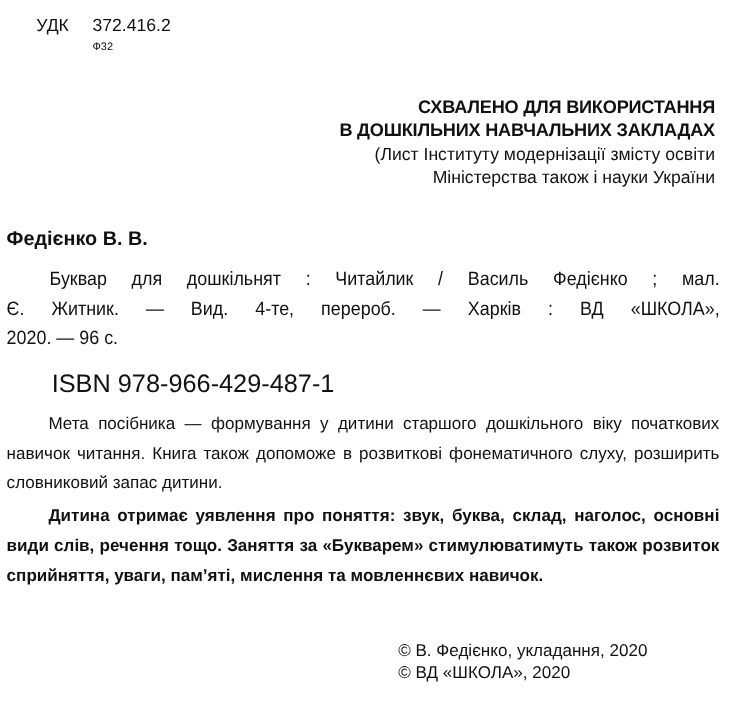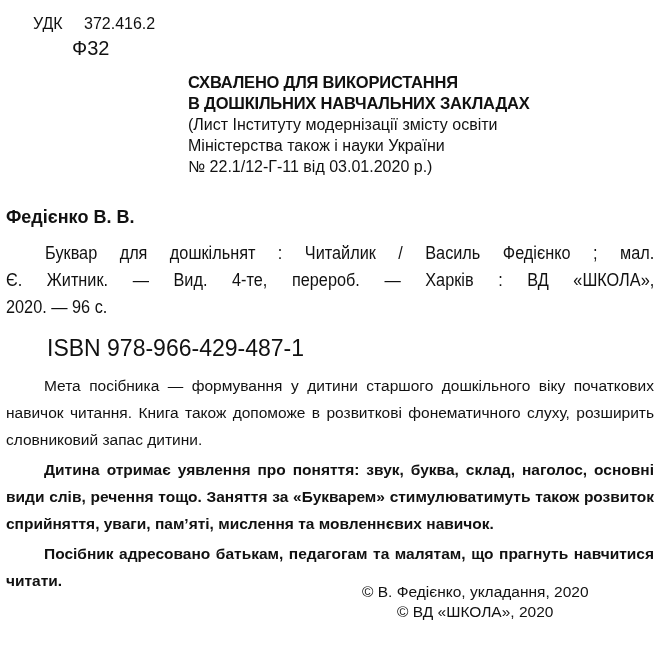--- a/index.html
+++ b/index.html
@@ -3,67 +3,65 @@
   <meta charset="utf-8">
   <style>
     html, body { margin: 0; padding: 0; background: #ffffff; }
     body {
       width: 669px; height: 650px; position: relative; overflow: hidden;
       font-family: "Liberation Sans", sans-serif; color: #111;
     }
     .abs { position: absolute; white-space: nowrap; }
     .udk-label { left: 33px; top: 15px; font-size: 16px; }
     .udk-code { left: 84px; top: 15px; font-size: 16px; }
-    .udk-author { left: 72px; top: 37px; font-size: 20px; }
+    .udk-author { left: 84px; top: 37px; font-size: 10px; }
 
-    .approved { left: 188px; width: 462px; top: 72px; text-align: left; }
+    .approved { left: 188px; width: 462px; top: 88px; text-align: right; }
     .approved .bold { font-weight: bold; font-size: 16.5px; line-height: 21px; letter-spacing: -0.2px; }
     .approved .norm { font-size: 16px; line-height: 21px; }
 
     .author { left: 6px; top: 207px; font-size: 18px; font-weight: bold; }
     .biblio { left: 6px; top: 240px; width: 648px; font-size: 17.5px; line-height: 27px; white-space: normal; transform: scaleX(0.93); transform-origin: left top; width: 697px; }
     .biblio p { margin: 0; text-align: justify; text-align-last: justify; }
     .biblio p.first { text-indent: 42px; }
     .biblio p.last { text-align-last: left; }
     .isbn { left: 47px; top: 335px; font-size: 23px; }
 
     .annot { left: 6px; top: 372px; width: 648px; font-size: 15.5px; line-height: 27px; white-space: normal; }
     .annot p { margin: 0; text-align: justify; text-indent: 38px; }
     .annot p + p { margin-top: 3px; font-weight: bold; }
 
     .copyrights { left: 362px; top: 582px; font-size: 15.5px; line-height: 20px; }
-    .copyrights div { white-space: nowrap; text-align: center; }
+    .copyrights div { white-space: nowrap; }
   </style>
 </head>
 <body>
 
 <div class="abs udk-label">УДК</div>
 <div class="abs udk-code">372.416.2</div>
 <div class="abs udk-author">Ф32</div>
 
 <div class="abs approved">
   <div class="bold">СХВАЛЕНО ДЛЯ ВИКОРИСТАННЯ</div>
   <div class="bold">В ДОШКІЛЬНИХ НАВЧАЛЬНИХ ЗАКЛАДАХ</div>
   <div class="norm">(Лист Інституту модернізації змісту освіти</div>
   <div class="norm">Міністерства також і науки України</div>
-  <div class="norm">№ 22.1/12-Г-11 від 03.01.2020 р.)</div>
 </div>
 
 <div class="abs author">Федієнко В. В.</div>
 
 <div class="abs biblio">
   <p class="first">Буквар для дошкільнят : Читайлик / Василь Федієнко ; мал.</p>
   <p>Є. Житник. — Вид. 4-те, перероб. — Харків : ВД «ШКОЛА»,</p>
   <p class="last">2020. — 96 с.</p>
 </div>
 
 <div class="abs isbn">ISBN 978-966-429-487-1</div>
 
 <div class="abs annot">
   <p>Мета посібника — формування у дитини старшого дошкільного віку початкових навичок читання. Книга також допоможе в розвиткові фонематичного слуху, розширить словниковий запас дитини.</p>
   <p>Дитина отримає уявлення про поняття: звук, буква, склад, наголос, основні види слів, речення тощо. Заняття за «Букварем» стимулюватимуть також розвиток сприйняття, уваги, пам’яті, мислення та мовленнєвих навичок.</p>
-  <p>Посібник адресовано батькам, педагогам та малятам, що прагнуть навчитися читати.</p>
 </div>
 
 <div class="abs copyrights">
   <div>© В. Федієнко, укладання, 2020</div>
   <div>© ВД «ШКОЛА», 2020</div>
 </div>
 
 </body></html>

